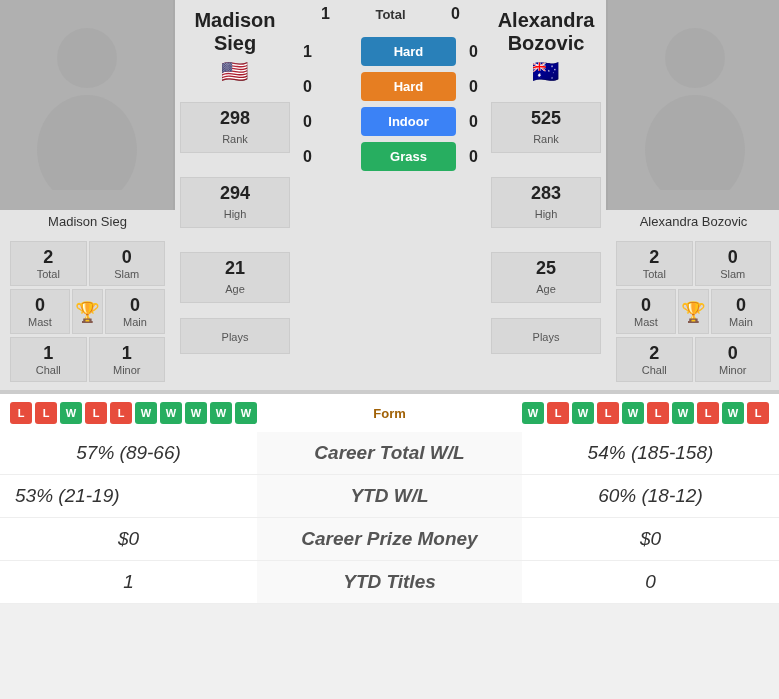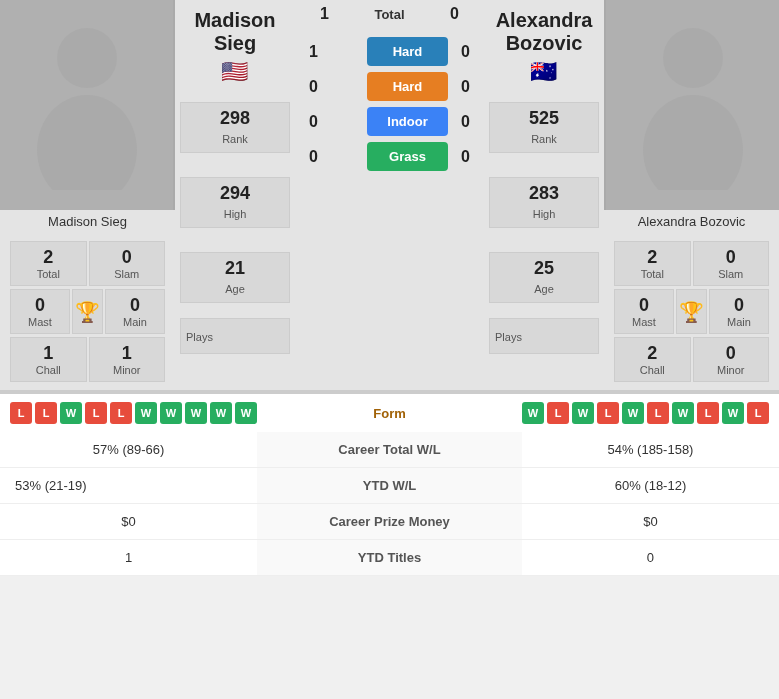--- a/index.html
+++ b/index.html
@@ -60,22 +60,23 @@
       border-collapse: collapse;
       background: #fff;
     }
 
     .stats-table tr {
       border-bottom: 1px solid #eee;
     }
 
     .stats-table td {
       padding: 10px 15px;
-      font-size: 13px;
+      font-size: 19px;
       color: #333;
+      font-style: italic;
     }
 
     .stats-table .stat-label {
       text-align: center;
       font-weight: bold;
       color: #555;
       background: #f9f9f9;
     }
 
     .stats-table .stat-value {
@@ -163,20 +164,21 @@
     }
 
     .stat-box-lbl {
       font-size: 11px;
       color: #555;
     }
 
     .plays-box {
       background: #d8d8d8;
       margin: 3px 5px;
+      text-align: center;
       padding: 8px 5px;
       border: 1px solid #ccc;
     }
 
     .two-col-stat {
       display: flex;
       gap: 2px;
       margin: 3px 5px;
     }
 
@@ -233,21 +235,21 @@
 
     .surf-score {
       font-size: 16px;
       font-weight: bold;
       color: #222;
       width: 25px;
       text-align: center;
     }
 
     .surf-btn {
-      width: 81px;
+      width: 95px;
       padding: 7px 0;
       text-align: center;
       font-size: 13px;
       font-weight: bold;
       color: #fff;
       border-radius: 4px;
       margin-left: 36px;
     }
 
     .surf-hard { background: #2980b9; }

